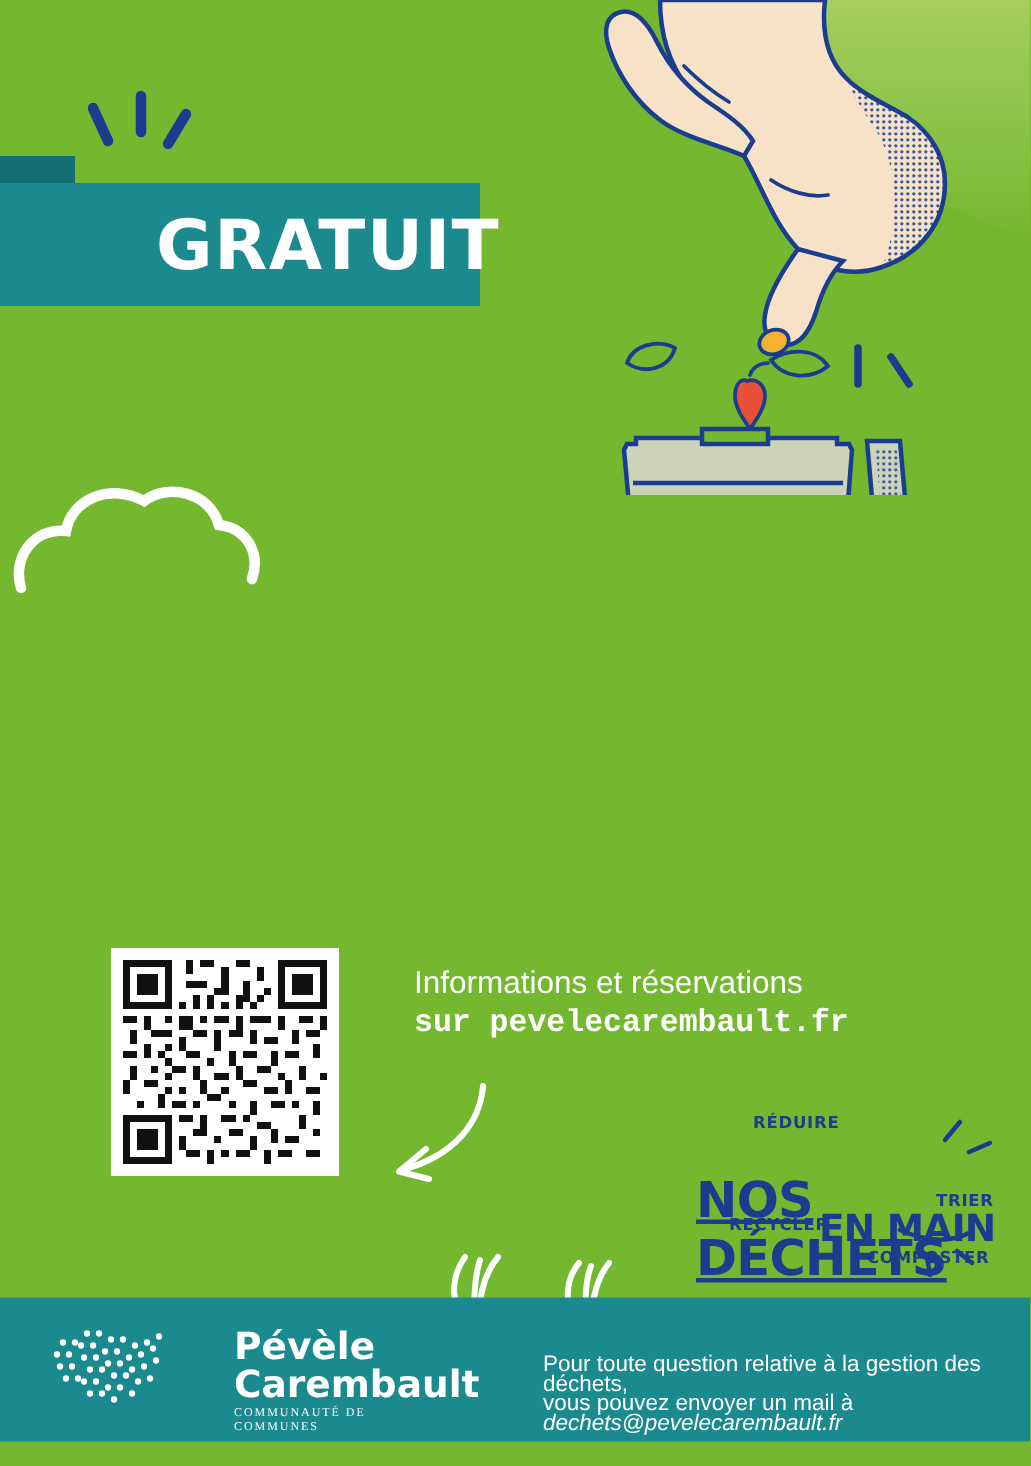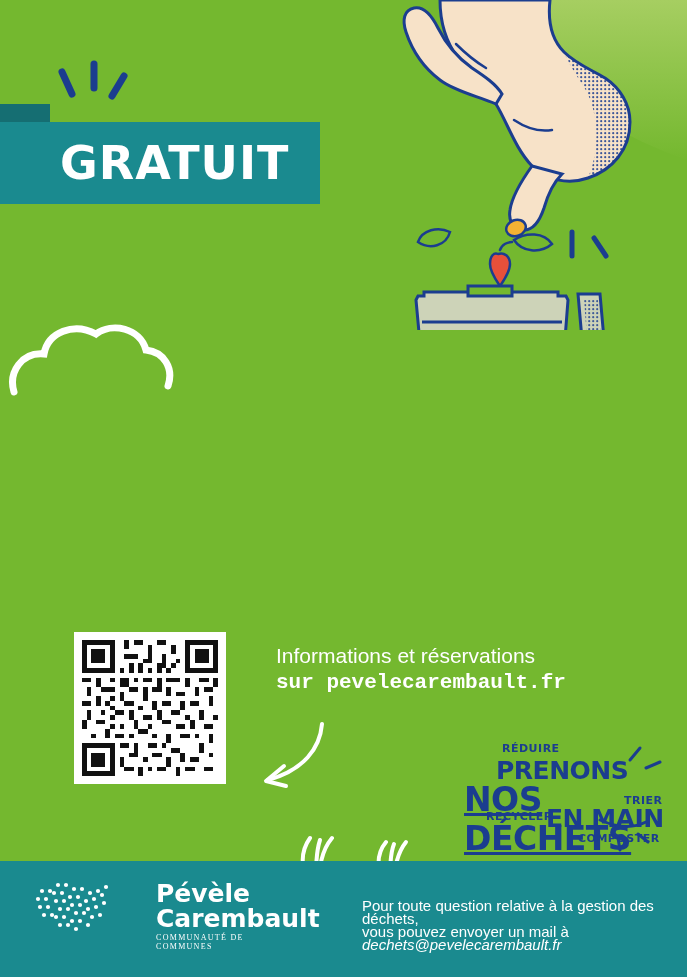--- a/index.html
+++ b/index.html
@@ -46,21 +46,21 @@
     top: -18px;
     width: 50px;
     height: 18px;
     background: #156e72;
   }
   .gratuit-text {
     color: #ffffff;
     font-size: 46px;
     font-weight: bold;
     letter-spacing: 1px;
-    margin-left: 60px;
+    margin-left: 104px;
     font-family: "DejaVu Sans", sans-serif;
   }
   
   .title-block {
     position: absolute;
     left: 74px;
     top: 368px;
     width: 560px;
   }
   .title-line {
@@ -141,23 +141,23 @@
     position: absolute;
     color: #1b3d8f;
     font-weight: bold;
     font-family: "DejaVu Sans", sans-serif;
     letter-spacing: -0.5px;
   }
   
   .footer {
     position: absolute;
     left: 0;
-    bottom: 0;
+    bottom: 16px;
     width: 687px;
-    height: 116px;
+    height: 96px;
     background: #1a8a8f;
   }
   .footer-logo {
     position: absolute;
     left: 30px;
     top: 14px;
     width: 230px;
     height: 64px;
   }
   .brand-name {
@@ -439,21 +439,20 @@
     <svg viewBox="0 0 200 110" width="200" height="110">
       <g stroke="#1b3d8f" stroke-width="3" stroke-linecap="round">
         <line x1="162" y1="18" x2="172" y2="6"></line>
         <line x1="178" y1="26" x2="192" y2="20"></line>
         <line x1="150" y1="96" x2="152" y2="108"></line>
         <line x1="170" y1="92" x2="180" y2="100"></line>
       </g>
       <path d="M132 78 C150 86 166 86 178 80" fill="none" stroke="#1b3d8f" stroke-width="3" stroke-linecap="round"></path>
     </svg>
     <div class="slogan-small" style="left:34px; top:0px;">RÉDUIRE</div>
-    <div class="slogan-big" style="left:28px; top:14px; font-size:25px;">PRENONS</div>
     <div class="slogan-big" style="left:-4px; top:38px; font-size:33px;text-decoration:underline;">NOS DÉCHETS</div>
     <div class="slogan-small" style="left:156px; top:52px;">TRIER</div>
     <div class="slogan-small" style="left:18px; top:68px;">RECYCLER</div>
     <div class="slogan-big" style="left:78px; top:62px; font-size:25px;">EN MAIN</div>
     <div class="slogan-small" style="left:110px; top:90px;">COMPOSTER</div>
   </div>
 
   <svg style="position:absolute;left:290px;top:828px;width:140px;height:60px;" viewBox="0 0 140 60">
     <g fill="none" stroke="#ffffff" stroke-width="4" stroke-linecap="round">
       <path d="M22 58 C10 42 10 24 20 10"></path>

